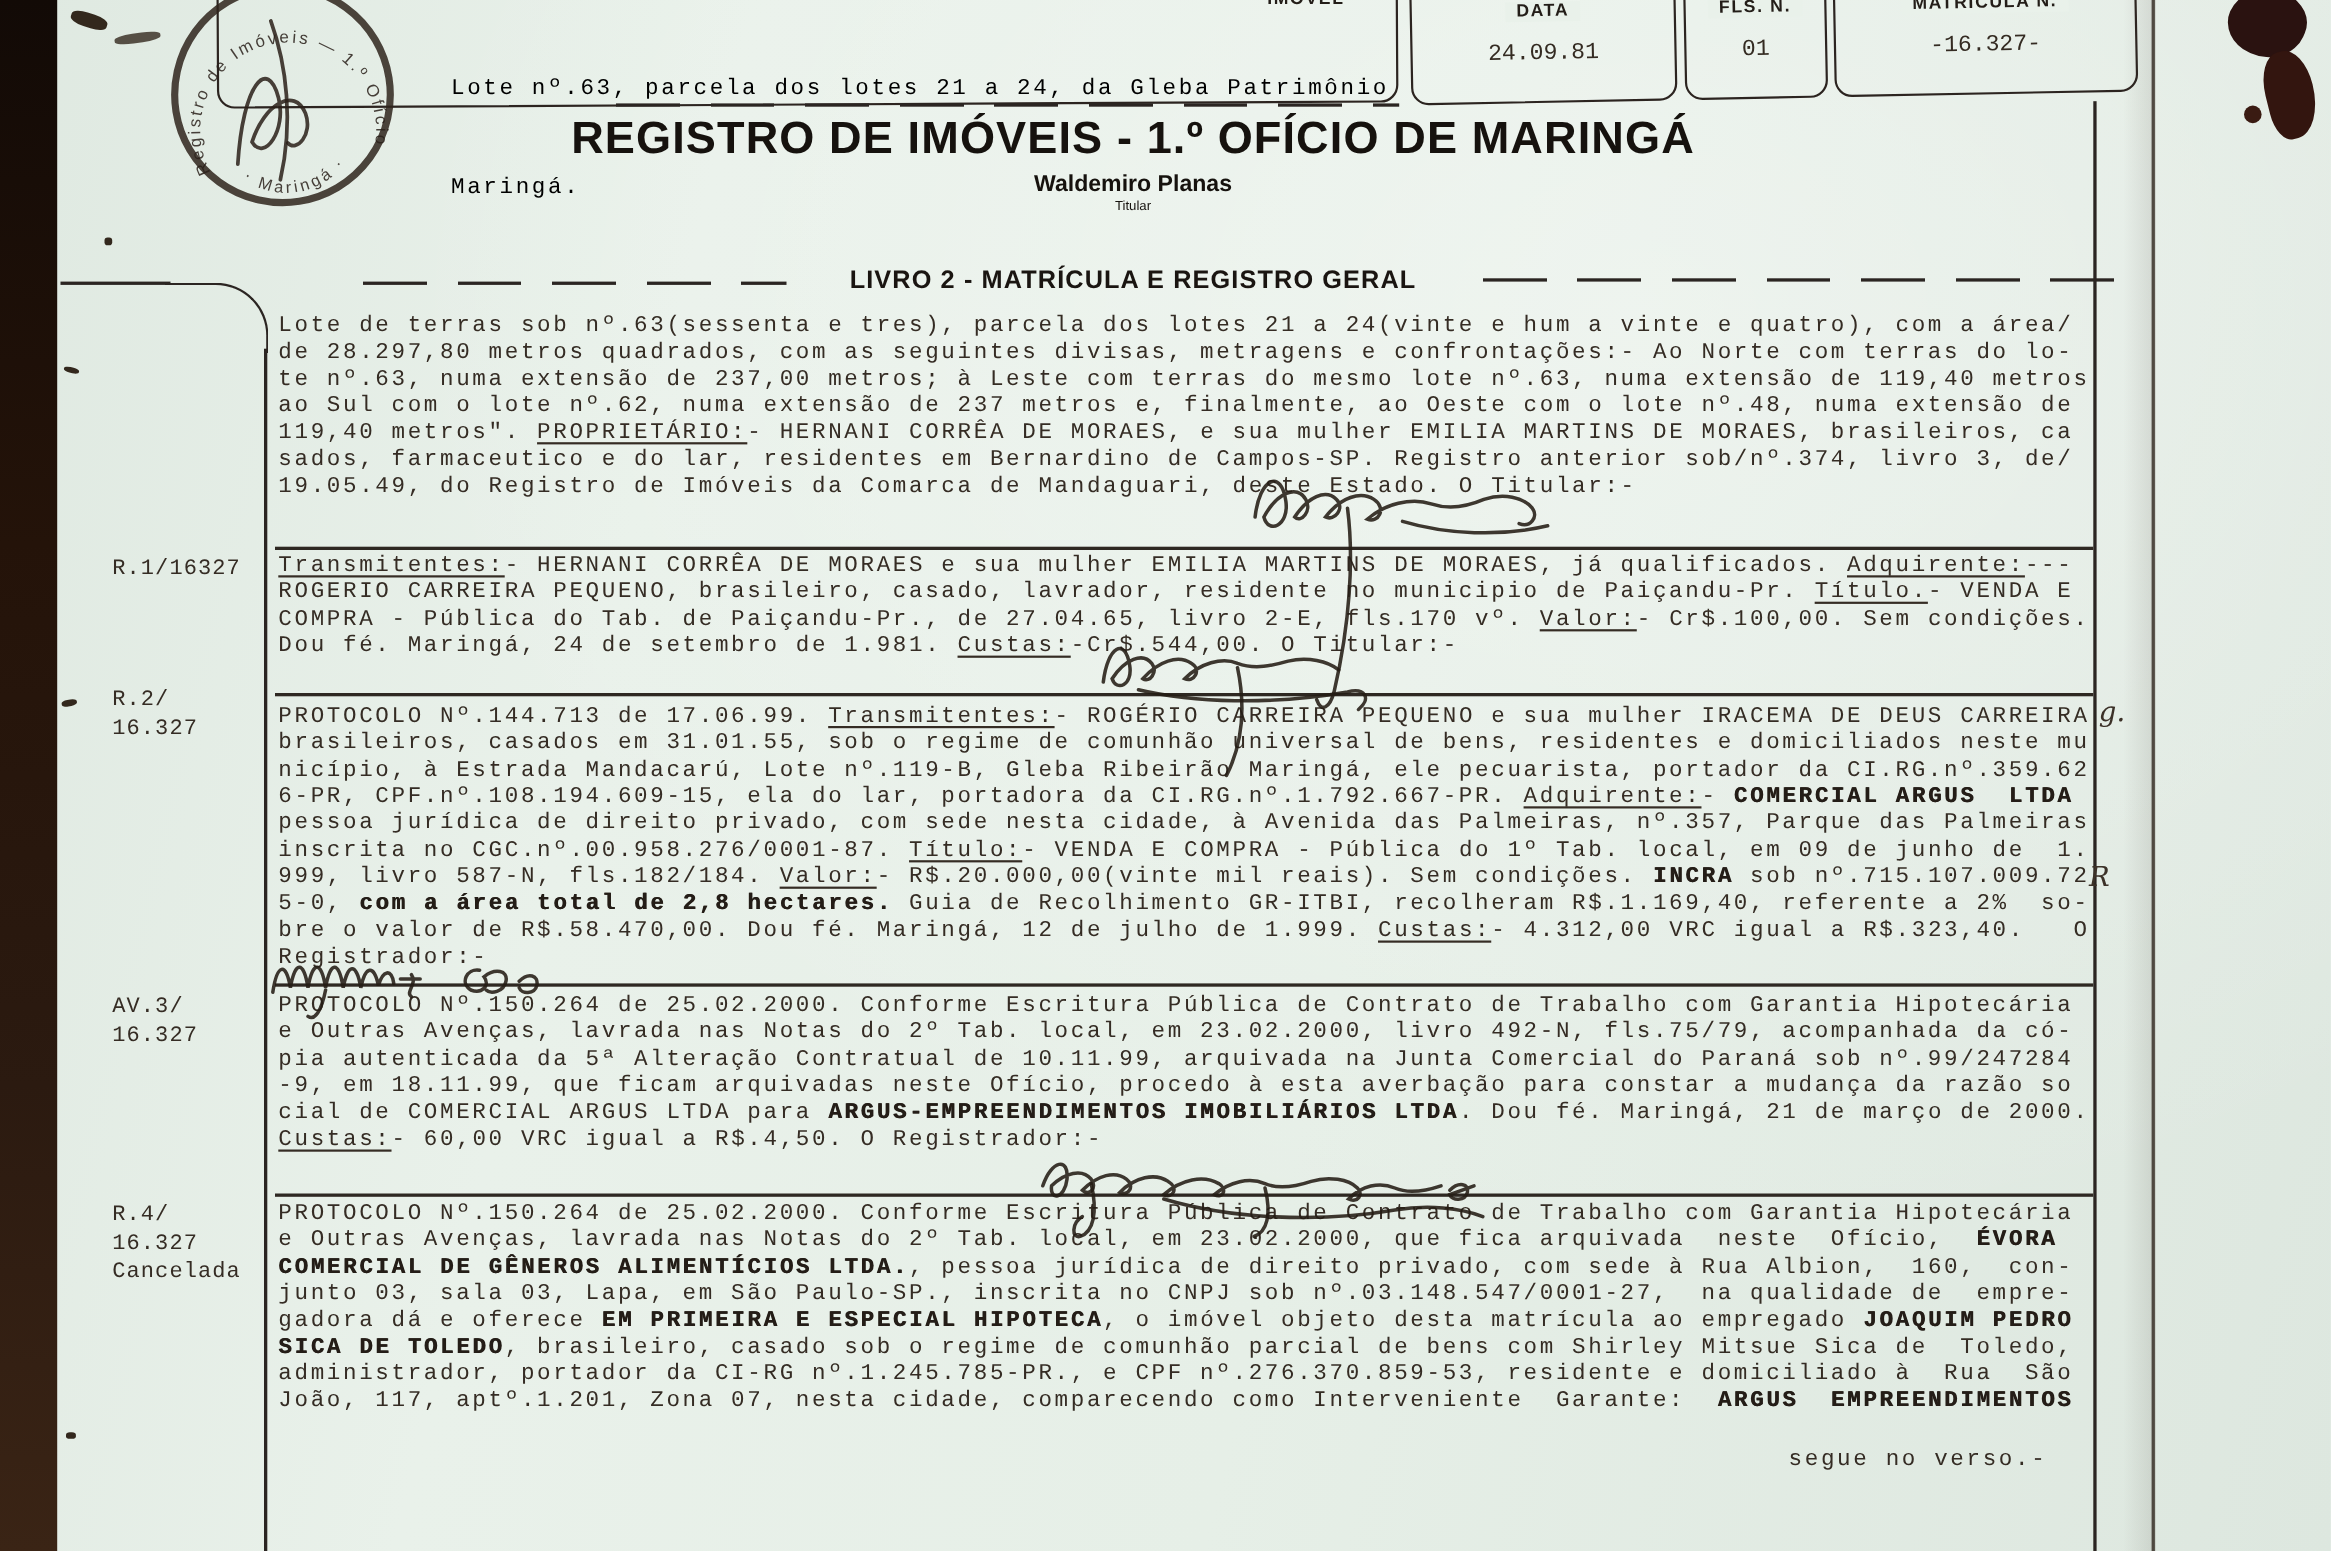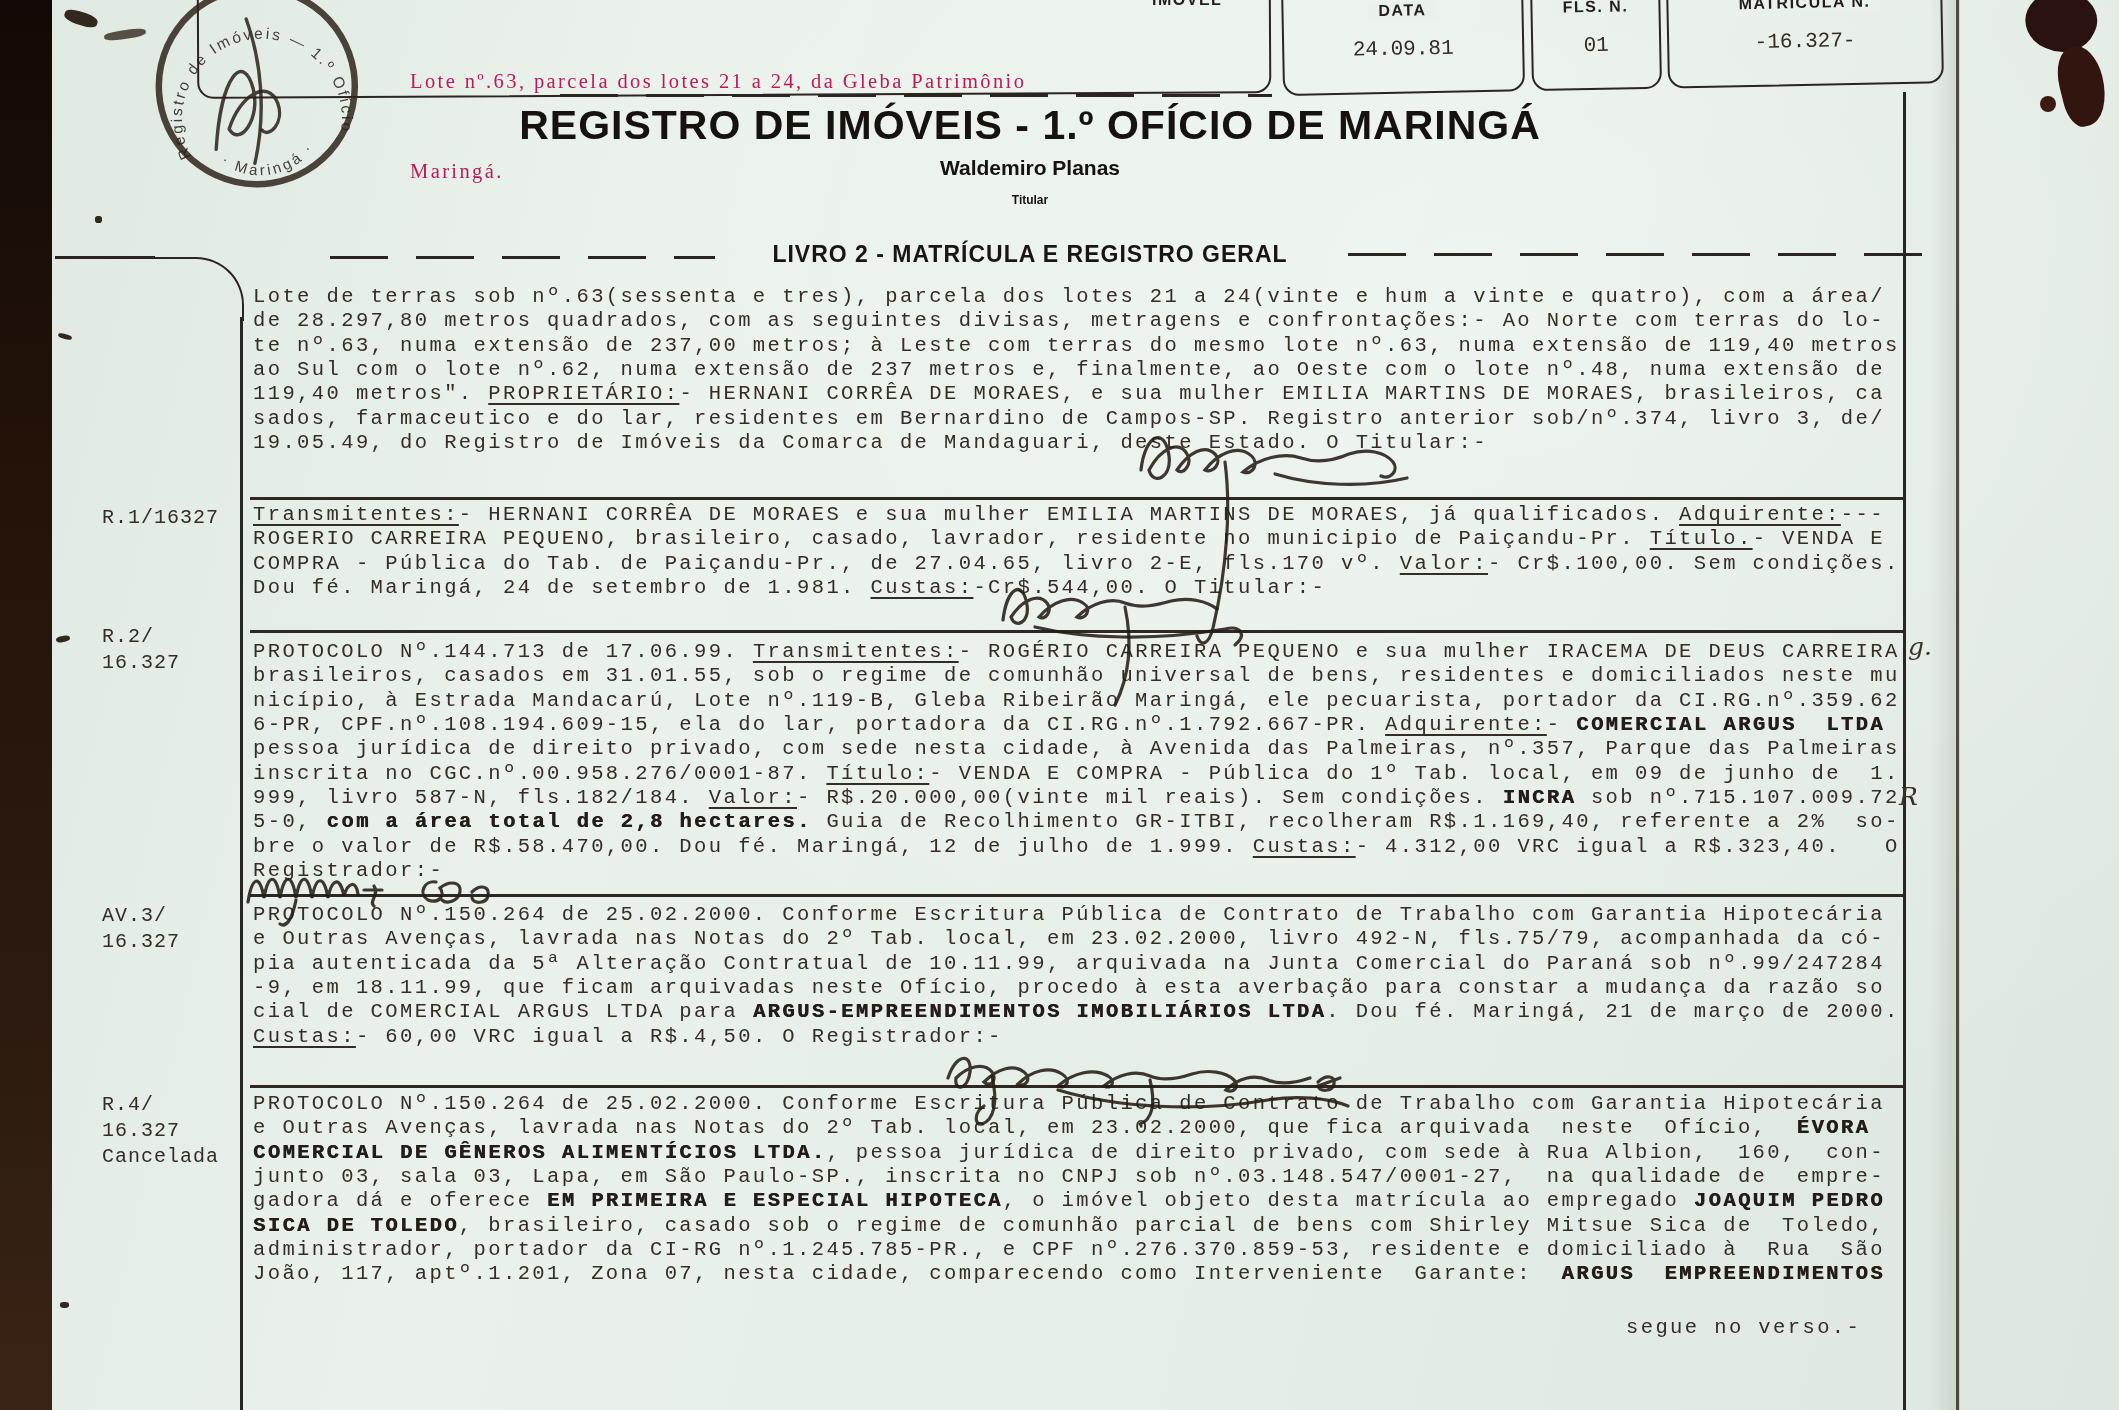--- a/index.html
+++ b/index.html
@@ -38,34 +38,34 @@
   .hline{position:absolute; background:#2b2522; height:2.5px; z-index:2;}
   .vline{position:absolute; background:#2b2522; width:2.5px; z-index:2;}
   .curve{position:absolute; left:150px; top:257px; width:92px; height:62px; z-index:2;
     border-top:2.5px solid #2b2522; border-right:2.5px solid #2b2522; border-top-right-radius:48px;}
   .hrule{position:absolute; left:250px; width:1653px; height:3px; background:#2e2822; z-index:2;}
   
   .hdr{position:absolute; left:150px; top:102px; width:1760px; text-align:center; color:#16120e; z-index:3;}
   .hdr .title{font-size:41px; font-weight:bold; letter-spacing:1px;text-align:center;}
   .hdr .addr{font-size:21px; font-weight:bold; margin-top:9px;}
   .hdr .name{font-size:21px; font-weight:bold; margin-top:7px;}
-  .hdr .role{font-size:12px; font-weight:bold; margin-top:13px;}
+  .hdr .role{font-size:12px; font-weight:normal; margin-top:0;}
   .livro{position:absolute; left:150px; top:241px; width:1760px; text-align:center;
     font-size:23px; font-weight:bold; letter-spacing:1px; color:#1a1511; z-index:3;}
   
   .tcol{position:absolute; left:253px; width:1660px; font-family:"Liberation Mono","DejaVu Sans Mono",monospace;
     font-size:20.5px; letter-spacing:2.4px; line-height:24.35px; white-space:pre; color:#352c24; z-index:3;}
   .tline{white-space:pre;}
   .u{text-decoration:underline; text-decoration-thickness:2px; text-underline-offset:4px;}
   .b{font-weight:bold; color:#241d17; text-shadow:.5px 0 currentColor;}
   .label-col{position:absolute; left:102px; width:146px; font-family:"Liberation Mono","DejaVu Sans Mono",monospace;
     font-size:20px; letter-spacing:1px; line-height:26px; color:#352c24; white-space:pre; z-index:3;}
   .entry{position:absolute; left:0; width:2119px;}
-  .topval{position:absolute; font-family:Liberation Serif, serif;
-    font-size:20.5px; letter-spacing:2.4px; line-height:30px; color:#be185d; white-space:pre; z-index:3;}
+  .topval{position:absolute; font-family:Liberation Mono, monospace;
+    font-size:20.5px; letter-spacing:2.4px; line-height:30px; color:#000000; white-space:pre; z-index:3;}
   .imovel-label{position:absolute; left:1152px; top:-9px; font-weight:bold; font-size:16px;
     letter-spacing:1.5px; color:#231d18; z-index:4;}
   .margin-mark{position:absolute; font-family:"DejaVu Serif", serif; font-style:italic;
     font-size:25px; color:#3c3128; z-index:3;}
   .footer-note{position:absolute; left:1626px; top:1316px; z-index:3;
     font-family:"Liberation Mono","DejaVu Sans Mono",monospace; font-size:20.5px; letter-spacing:2.4px; color:#352c24;}
   .sig{position:absolute; z-index:6;}
   .sig path{fill:none; stroke:#241c15; stroke-width:3.2; stroke-linecap:round; opacity:.88;}
   .stamp{position:absolute; left:113px; top:-16px; z-index:7; transform:rotate(-9deg);}
   .stamp .ring{fill:none; stroke:#2f241c; stroke-width:6.5; opacity:.85;}

